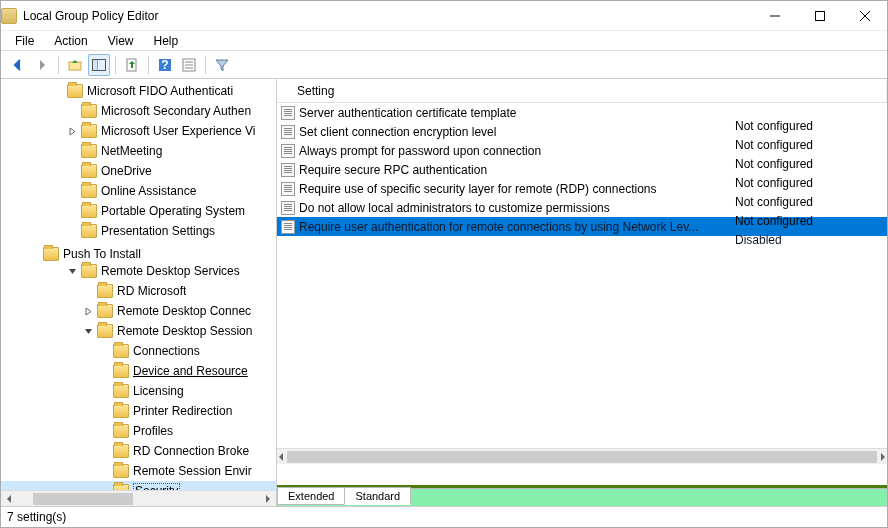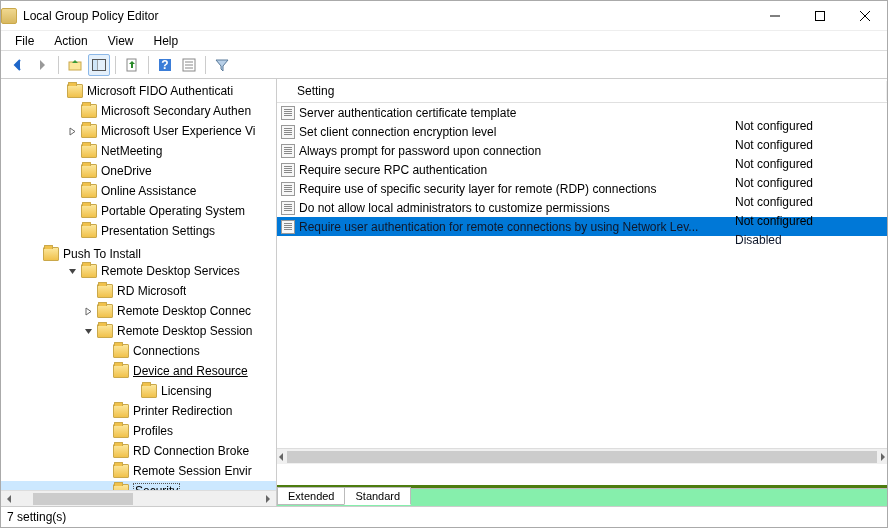--- a/index.html
+++ b/index.html
@@ -243,21 +243,21 @@
           <div class="tree-row" style="padding-left: 96px;">
             <span class="expander"></span>
             <span class="folder-icon"></span>
             <span class="label">Connections</span>
           </div>
           <div class="tree-row" style="padding-left: 96px; text-decoration: underline;">
             <span class="expander"></span>
             <span class="folder-icon"></span>
             <span class="label">Device and Resource</span>
           </div>
-          <div class="tree-row" style="padding-left: 96px; margin-left: 28px;">
+          <div class="tree-row" style="padding-left: 96px;">
             <span class="expander"></span>
             <span class="folder-icon"></span>
             <span class="label">Licensing</span>
           </div>
           <div class="tree-row" style="padding-left: 96px;">
             <span class="expander"></span>
             <span class="folder-icon"></span>
             <span class="label">Printer Redirection</span>
           </div>
           <div class="tree-row" style="padding-left: 96px;">

